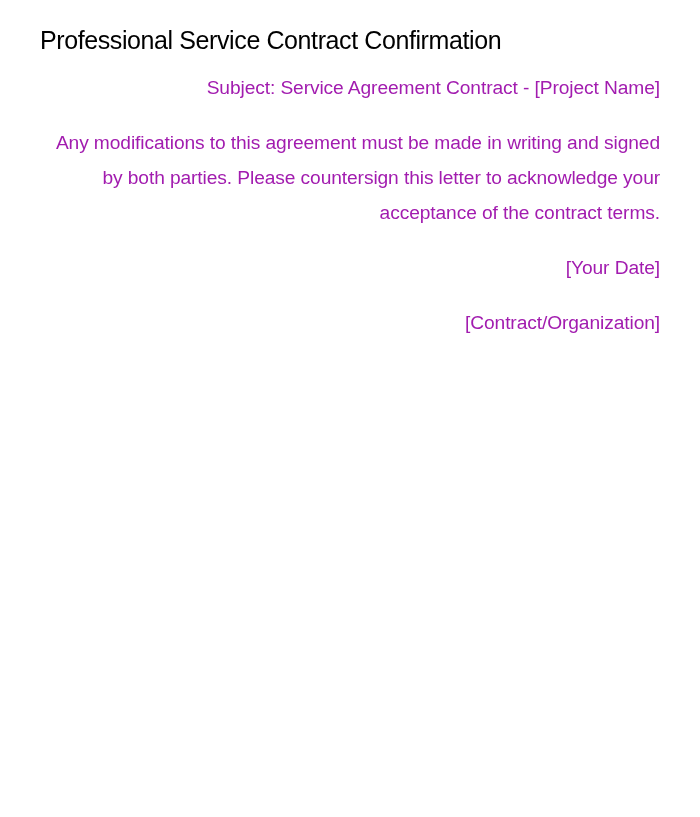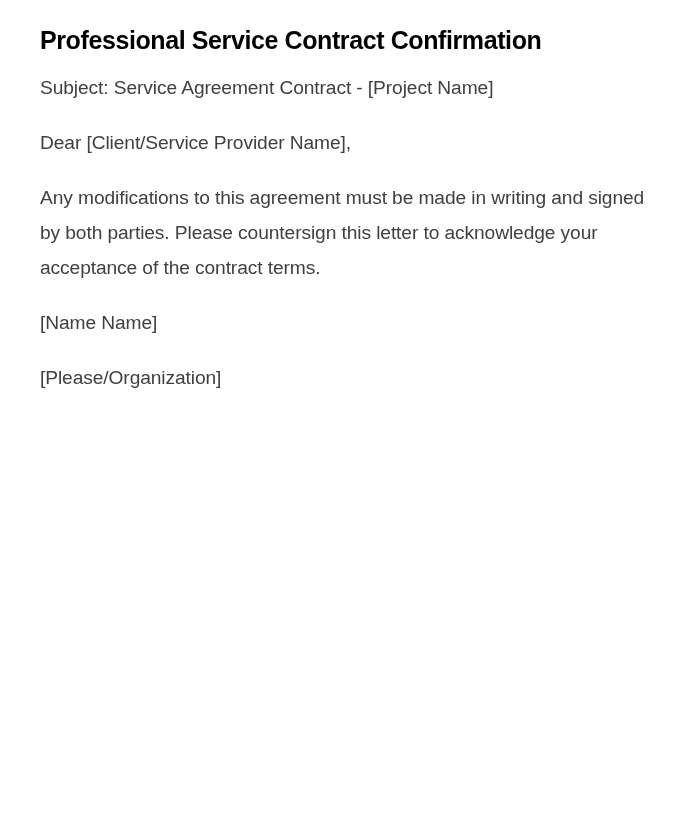--- a/index.html
+++ b/index.html
@@ -14,38 +14,38 @@
       font-family: "Liberation Sans", sans-serif;
       color: #1a1a1a;
     }
     .page {
       position: relative;
       padding: 22px 40px 0 40px;
       width: 620px;
     }
     .title {
       font-family: "Liberation Sans", sans-serif;
-      font-weight: bold;
+      font-weight: normal;
       font-size: 25px;
       line-height: 36px;
       margin: 0 0 12px 0;
       color: #000000;
       letter-spacing: -0.4px;
     }
     .para {
       font-size: 19.2px;
       line-height: 35px;
       margin: 0 0 20px 0;
-      color: #404040;
+      color: #a21caf;
       letter-spacing: -0.1px;
+      text-align: right;
     }
   </style>
 </head>
 <body>
 
 <div class="page">
   <h1 class="title">Professional Service Contract Confirmation</h1>
   <p class="para">Subject: Service Agreement Contract - [Project Name]</p>
-  <p class="para">Dear [Client/Service Provider Name],</p>
   <p class="para">Any modifications to this agreement must be made in writing and signed by both parties. Please countersign this letter to acknowledge your acceptance of the contract terms.</p>
-  <p class="para">[Name Name]</p>
-  <p class="para">[Please/Organization]</p>
+  <p class="para">[Your Date]</p>
+  <p class="para">[Contract/Organization]</p>
 </div>
 
 </body></html>

